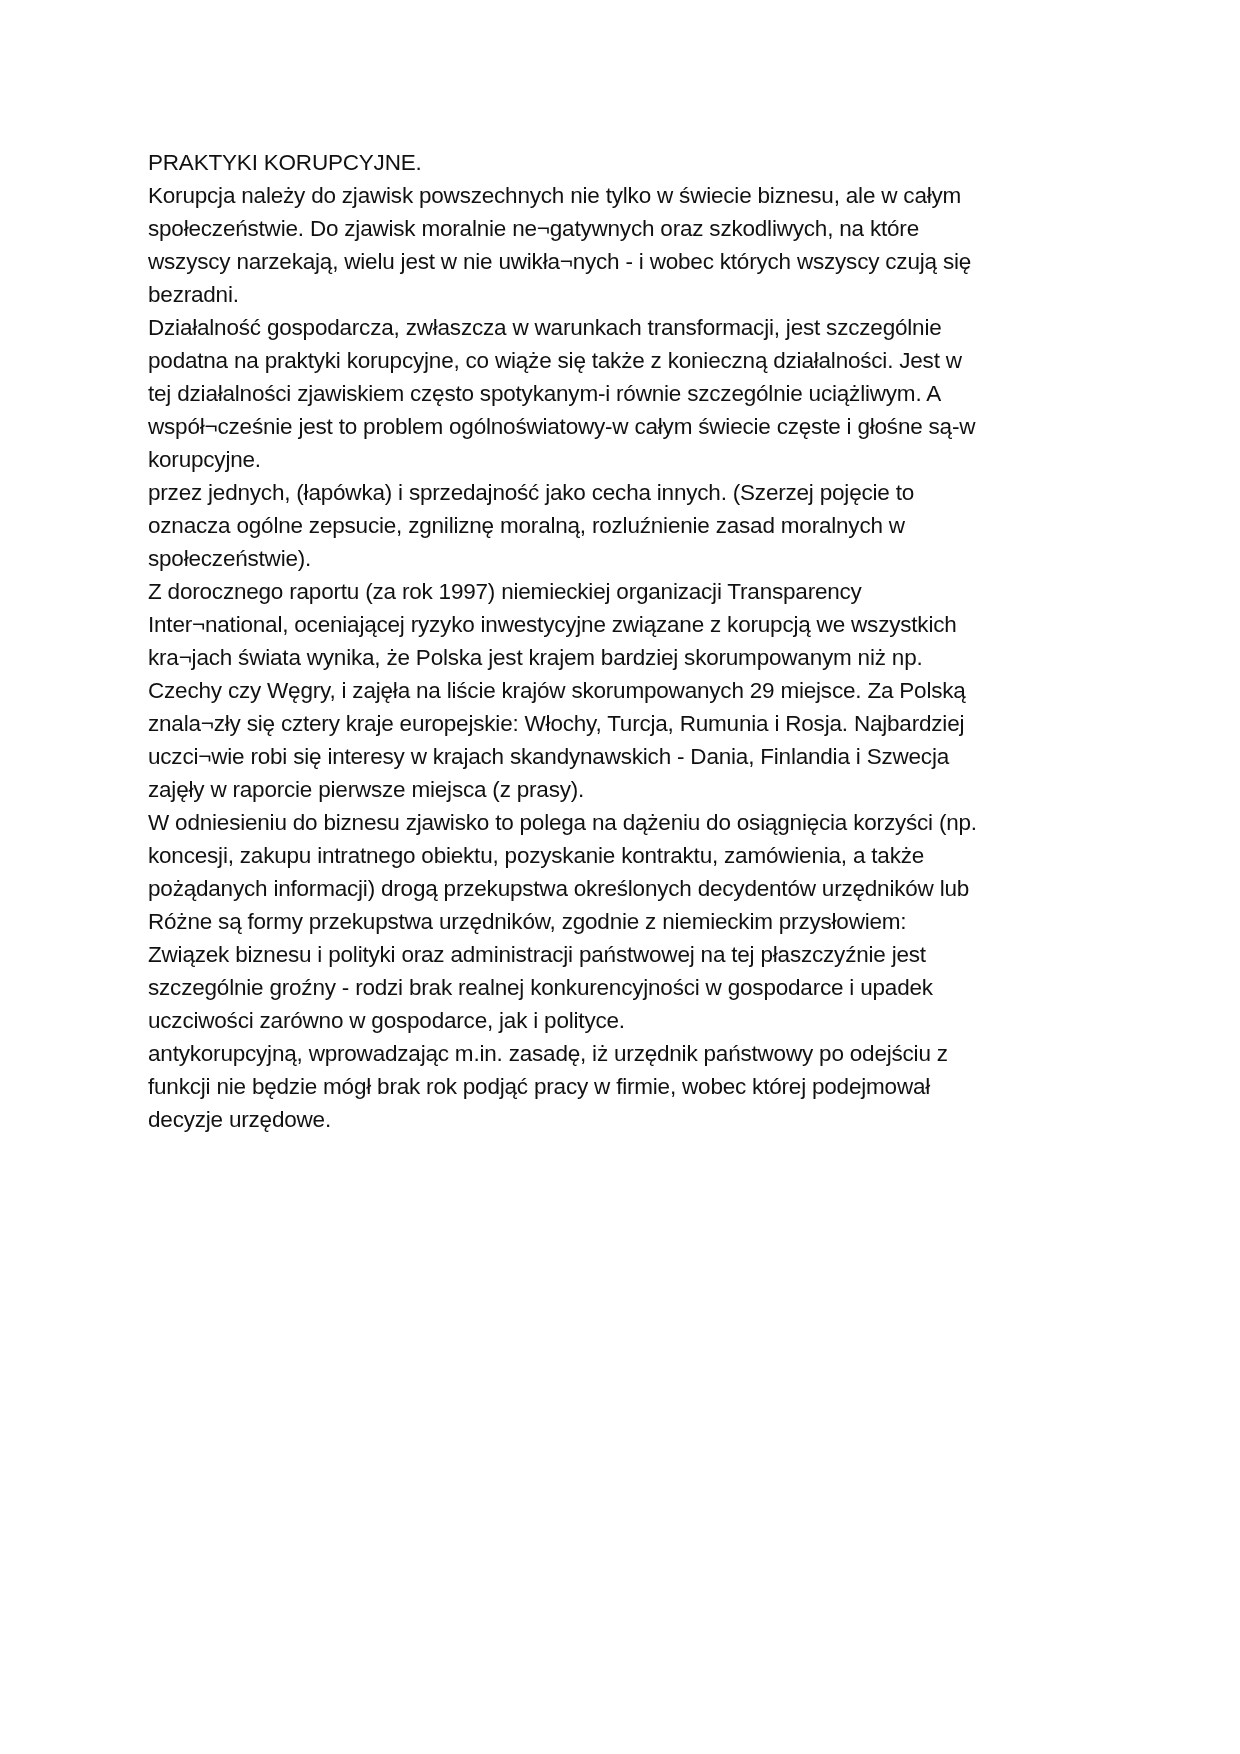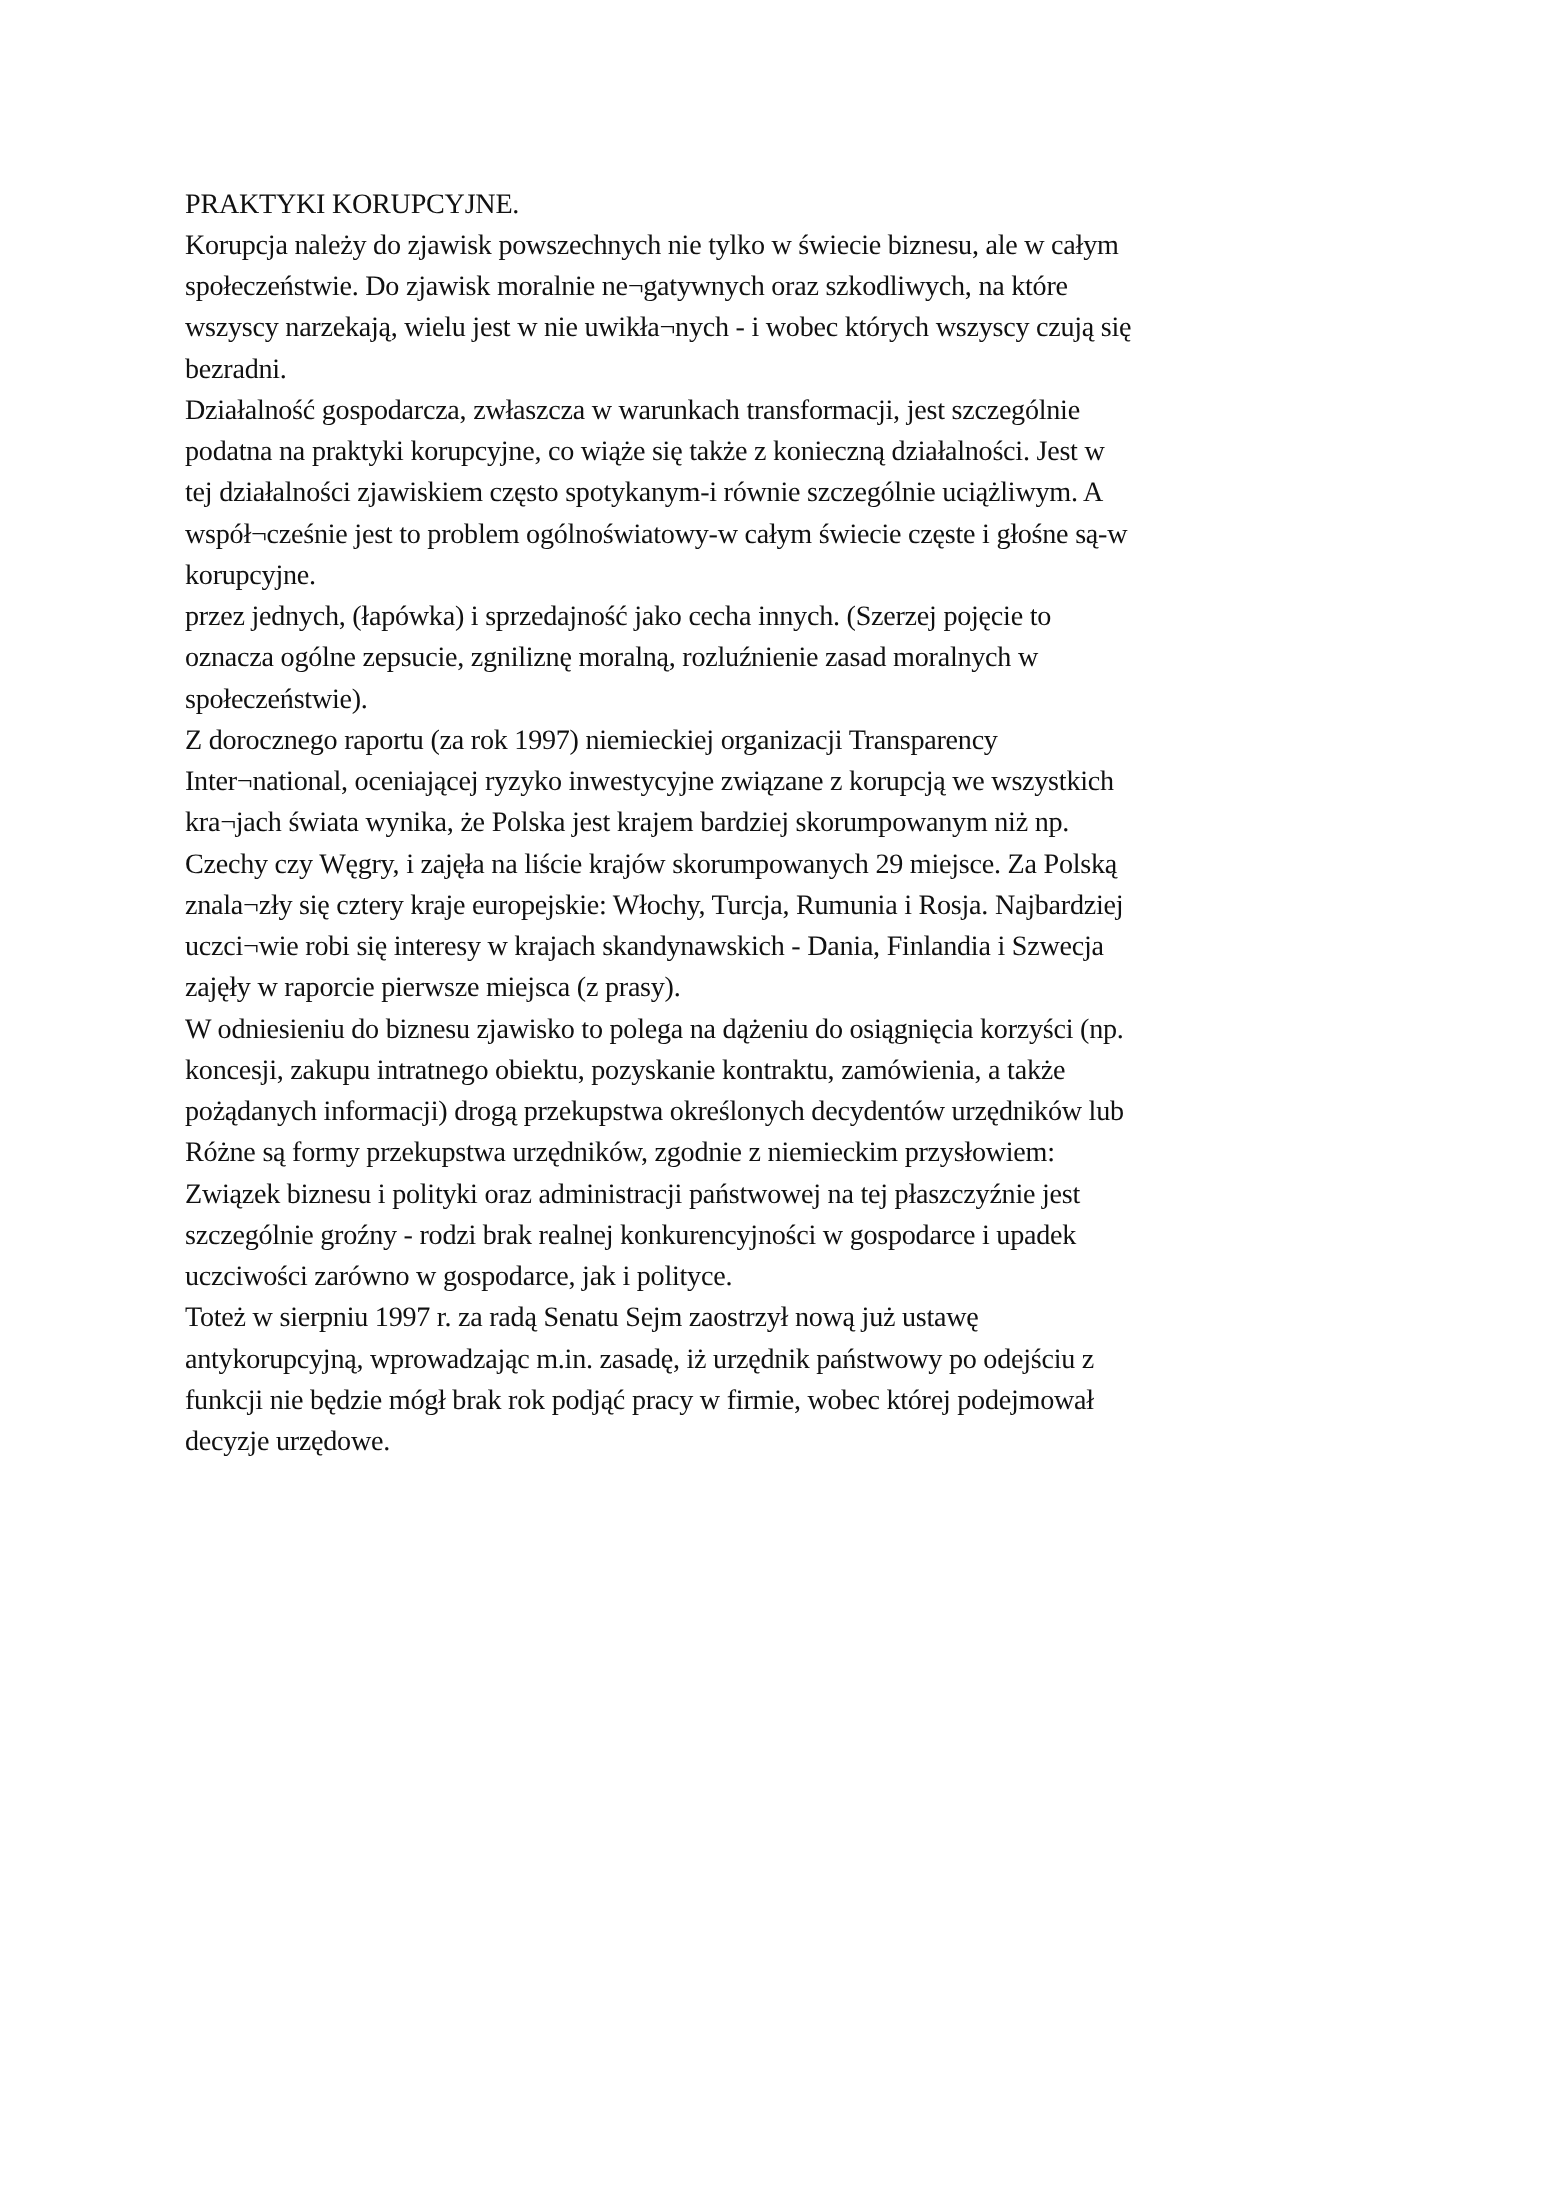--- a/index.html
+++ b/index.html
@@ -20,21 +20,20 @@
       width: 960px;
       font-family: "Liberation Sans", "DejaVu Sans", sans-serif;
       font-size: 22.5px;
       line-height: 33px;
       color: #111111;
       letter-spacing: -0.2px;
     }
     .line {
       display: block;
       white-space: nowrap;
-      font-family: Liberation Serif, serif;
     }
   </style>
 </head>
 <body>
 
 <div class="page">
   <span class="line">PRAKTYKI KORUPCYJNE.</span>
   <span class="line">Korupcja należy do zjawisk powszechnych nie tylko w świecie biznesu, ale w całym</span>
   <span class="line">społeczeństwie. Do zjawisk moralnie ne¬gatywnych oraz szkodliwych, na które</span>
   <span class="line">wszyscy narzekają, wielu jest w nie uwikła¬nych - i wobec których wszyscy czują się</span>
@@ -54,17 +53,16 @@
   <span class="line">znala¬zły się cztery kraje europejskie: Włochy, Turcja, Rumunia i Rosja. Najbardziej</span>
   <span class="line">uczci¬wie robi się interesy w krajach skandynawskich - Dania, Finlandia i Szwecja</span>
   <span class="line">zajęły w raporcie pierwsze miejsca (z prasy).</span>
   <span class="line">W odniesieniu do biznesu zjawisko to polega na dążeniu do osiągnięcia korzyści (np.</span>
   <span class="line">koncesji, zakupu intratnego obiektu, pozyskanie kontraktu, zamówienia, a także</span>
   <span class="line">pożądanych informacji) drogą przekupstwa określonych decydentów urzędników lub</span>
   <span class="line">Różne są formy przekupstwa urzędników, zgodnie z niemieckim przysłowiem:</span>
   <span class="line">Związek biznesu i polityki oraz administracji państwowej na tej płaszczyźnie jest</span>
   <span class="line">szczególnie groźny - rodzi brak realnej konkurencyjności w gospodarce i upadek</span>
   <span class="line">uczciwości zarówno w gospodarce, jak i polityce.</span>
-  <span class="line">Toteż w sierpniu 1997 r. za radą Senatu Sejm zaostrzył nową już ustawę</span>
   <span class="line">antykorupcyjną, wprowadzając m.in. zasadę, iż urzędnik państwowy po odejściu z</span>
   <span class="line">funkcji nie będzie mógł brak rok podjąć pracy w firmie, wobec której podejmował</span>
   <span class="line">decyzje urzędowe.</span>
 </div>
 
 </body></html>

